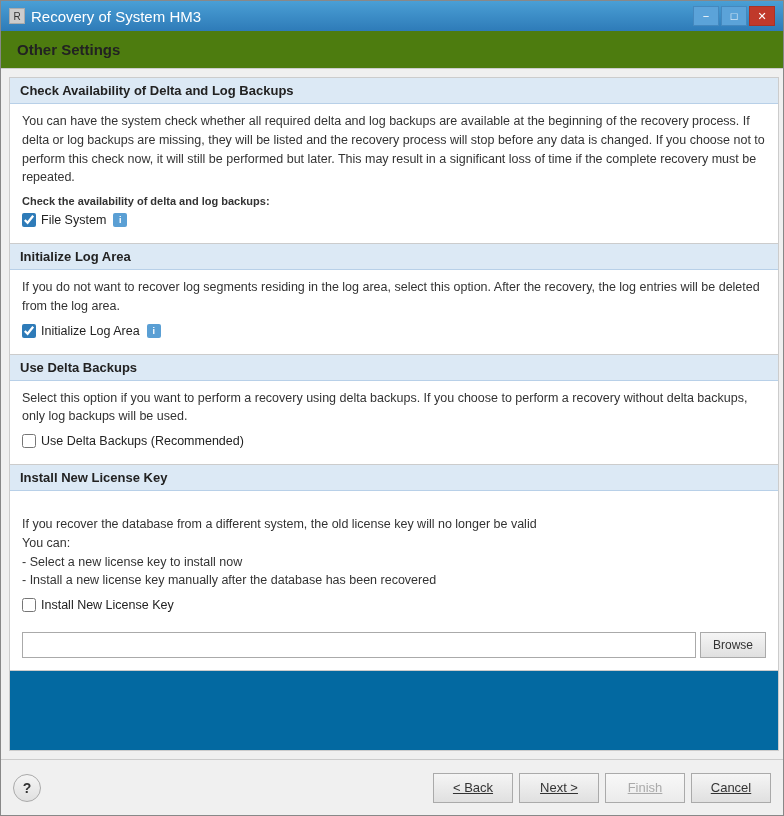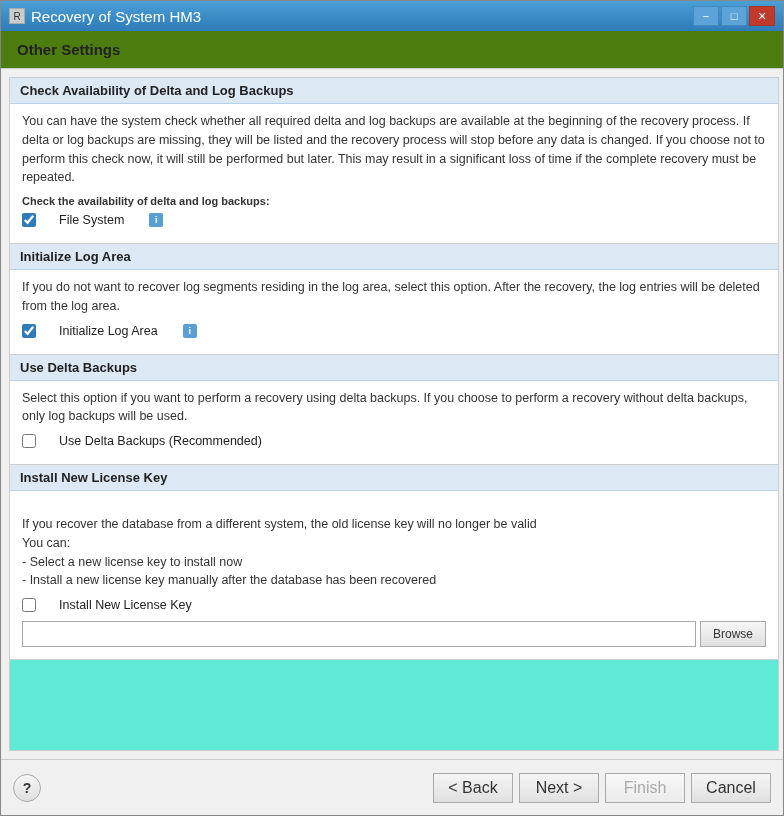--- a/index.html
+++ b/index.html
@@ -94,21 +94,21 @@
       flex: 1;
       display: flex;
       overflow: hidden;
       padding: 0;
     }
 
     
     .scroll-panel {
       flex: 1;
       overflow-y: scroll;
-      background: #5eead4;
+      background: #0369a1;
       border: 1px solid #ccc;
       margin: 8px 4px 8px 8px;
     }
 
     
     .scroll-panel::-webkit-scrollbar { width: 16px; }
     .scroll-panel::-webkit-scrollbar-track { background: #f0f0f0; border-left: 1px solid #ccc; }
     .scroll-panel::-webkit-scrollbar-thumb { background: #c0c0c0; border: 1px solid #aaa; }
 
     
@@ -142,21 +142,21 @@
       font-weight: bold;
       font-size: 11px;
       color: #333;
       margin-bottom: 6px;
       display: block;
     }
 
     .checkbox-row {
       display: flex;
       align-items: flex-end;
-      gap: 23px;
+      gap: 5px;
       margin-bottom: 4px;
     }
 
     .checkbox-row input[type="checkbox"] {
       width: 14px;
       height: 14px;
       cursor: pointer;
       accent-color: #2e7bb8;
     }
 
@@ -183,21 +183,21 @@
 
     
     .license-body {
       padding: 24px 12px 12px 12px;
       background: white;
     }
 
     .license-input-row {
       display: flex;
       gap: 4px;
-      margin-top: 9px;
+      margin-top: 20px;
     }
 
     .license-input {
       flex: 1;
       height: 26px;
       border: 1px solid #aaa;
       background: white;
       padding: 2px 4px;
       font-size: 12px;
     }
@@ -228,23 +228,24 @@
       display: flex;
       gap: 6px;
     }
 
     .footer-btn {
       height: 30px;
       min-width: 80px;
       padding: 0 0;
       background: linear-gradient(to bottom, #f5f5f5, #e0e0e0);
       border: 1px solid #aaa;
-      font-size: 16px;
-      cursor: pointer;
-      color: #333;
+      font-size: 13px;
+      cursor: pointer;
+      color: #333;
+      text-decoration: underline;
     }
 
     .footer-btn:disabled {
       color: #aaa;
       cursor: default;
       background: linear-gradient(to bottom, #f8f8f8, #ebebeb);
     }
 
     .help-btn {
       width: 28px;

